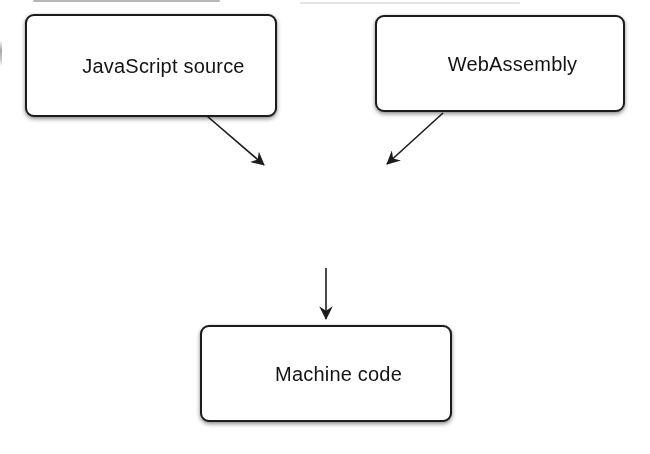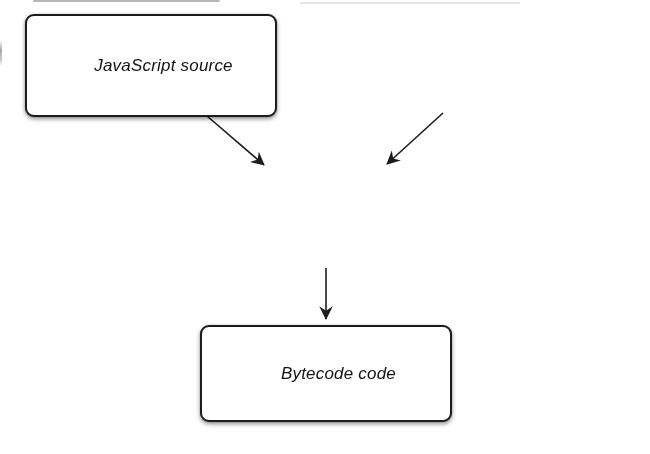--- a/index.html
+++ b/index.html
@@ -28,22 +28,21 @@
     box-sizing: border-box;
     background: var(--node-fill, #ffffff);
     border: 2px solid var(--stroke, #1c1c1c);
     border-radius: 9px;
     box-shadow: 0 2px 4px rgba(0,0,0,0.45), 0 0 1px rgba(0,0,0,0.25);
     display: flex;
     align-items: center;
     justify-content: center;
   }
   .node-label {
-    font-style: italic;
-    font-size: 17px;
+    font-size: 20px;
     line-height: 1;
     color: var(--text, #141414);
     white-space: nowrap;
     letter-spacing: 0.2px;
     margin-left: 25px;
   }
   
   .artifact {
     position: absolute;
     pointer-events: none;
@@ -80,23 +79,26 @@
     </defs>
     <line stroke="#1c1c1c" stroke-width="1.6" marker-end="url(#arrowhead)" x1="207" y1="116" x2="264" y2="165"></line>
     <line stroke="#1c1c1c" stroke-width="1.6" marker-end="url(#arrowhead)" x1="443" y1="113" x2="387" y2="164"></line>
     <line stroke="#1c1c1c" stroke-width="1.6" marker-end="url(#arrowhead)" x1="326" y1="268" x2="326" y2="319"></line>
   </svg>
 
   <div class="node" style="left: 25px; top: 14px; width: 252px; height: 103px;">
     <span class="node-label">JavaScript source</span>
   </div>
 
+  <div class="node" style="left: 375px; top: 15px; width: 250px; height: 97px;">
+    <span class="node-label">WebAssembly</span>
+  </div>
 
 
   <div class="node" style="left: 200px; top: 325px; width: 252px; height: 97px;">
-    <span class="node-label">Bytecode code</span>
+    <span class="node-label">Machine code</span>
   </div>
 
   <div class="artifact artifact-top-left"></div>
   <div class="artifact artifact-top-right"></div>
   <div class="artifact artifact-left-edge"></div>
 
 </div>
 
 </body></html>

